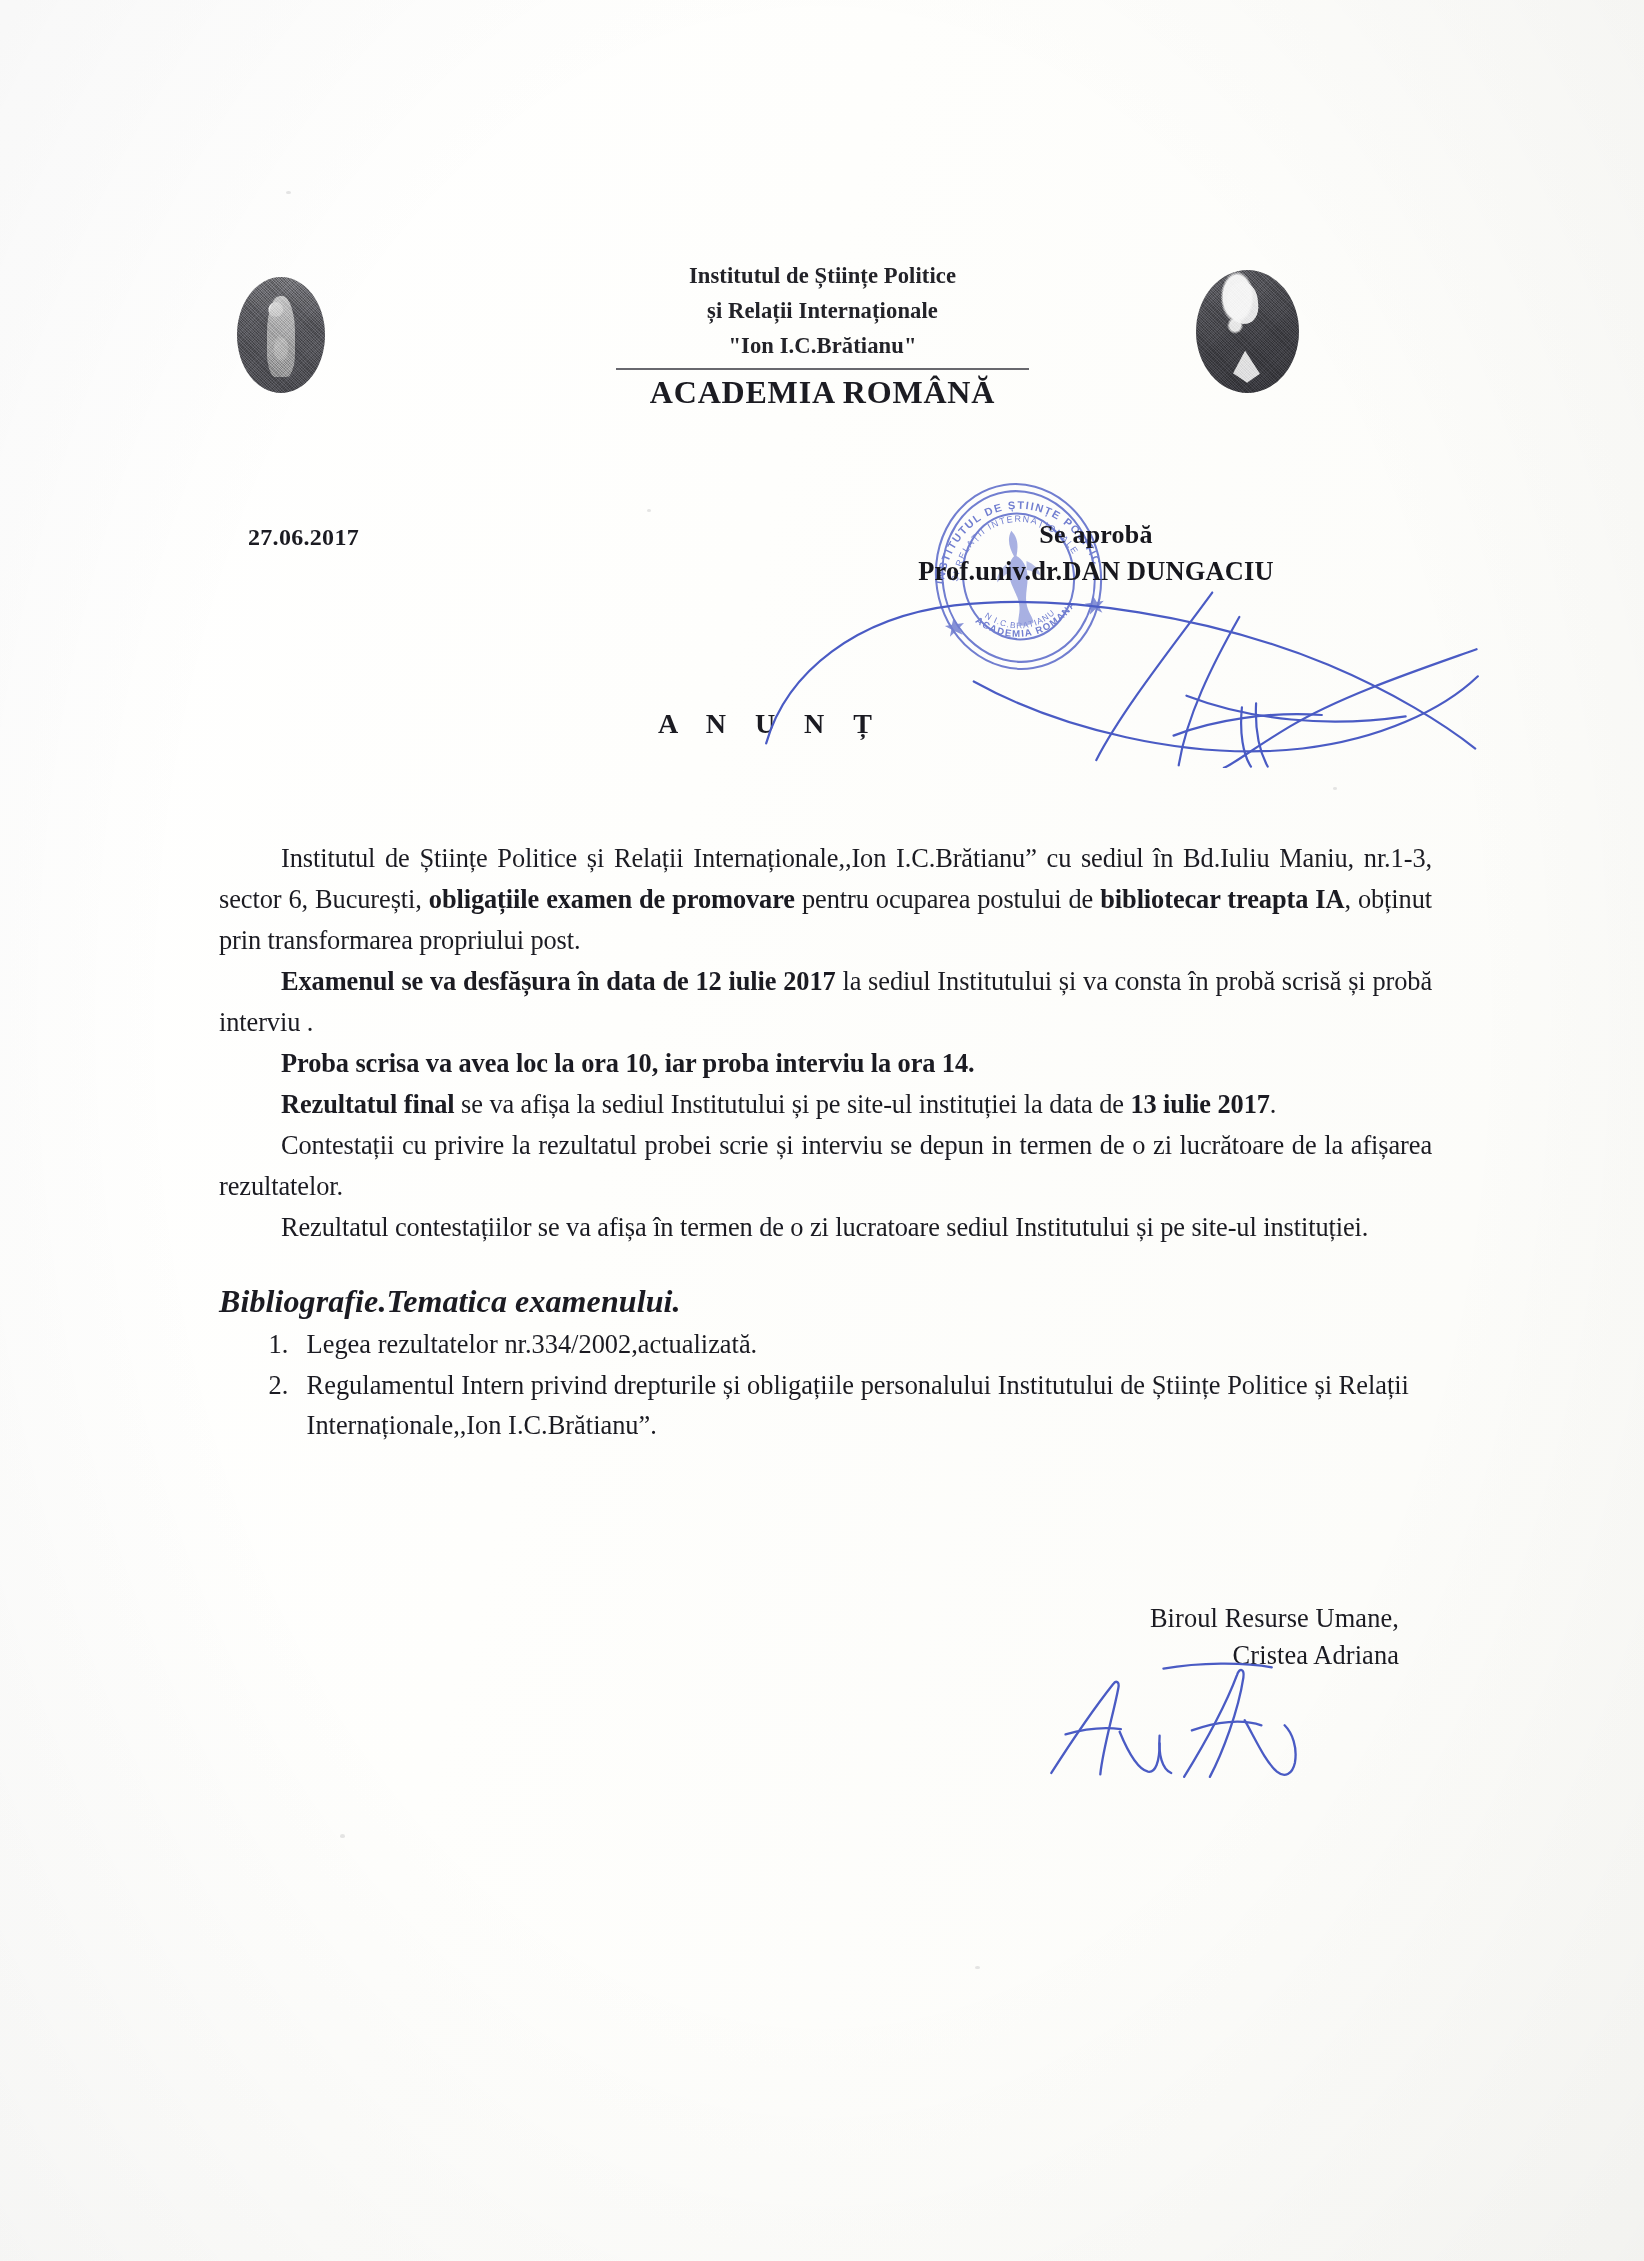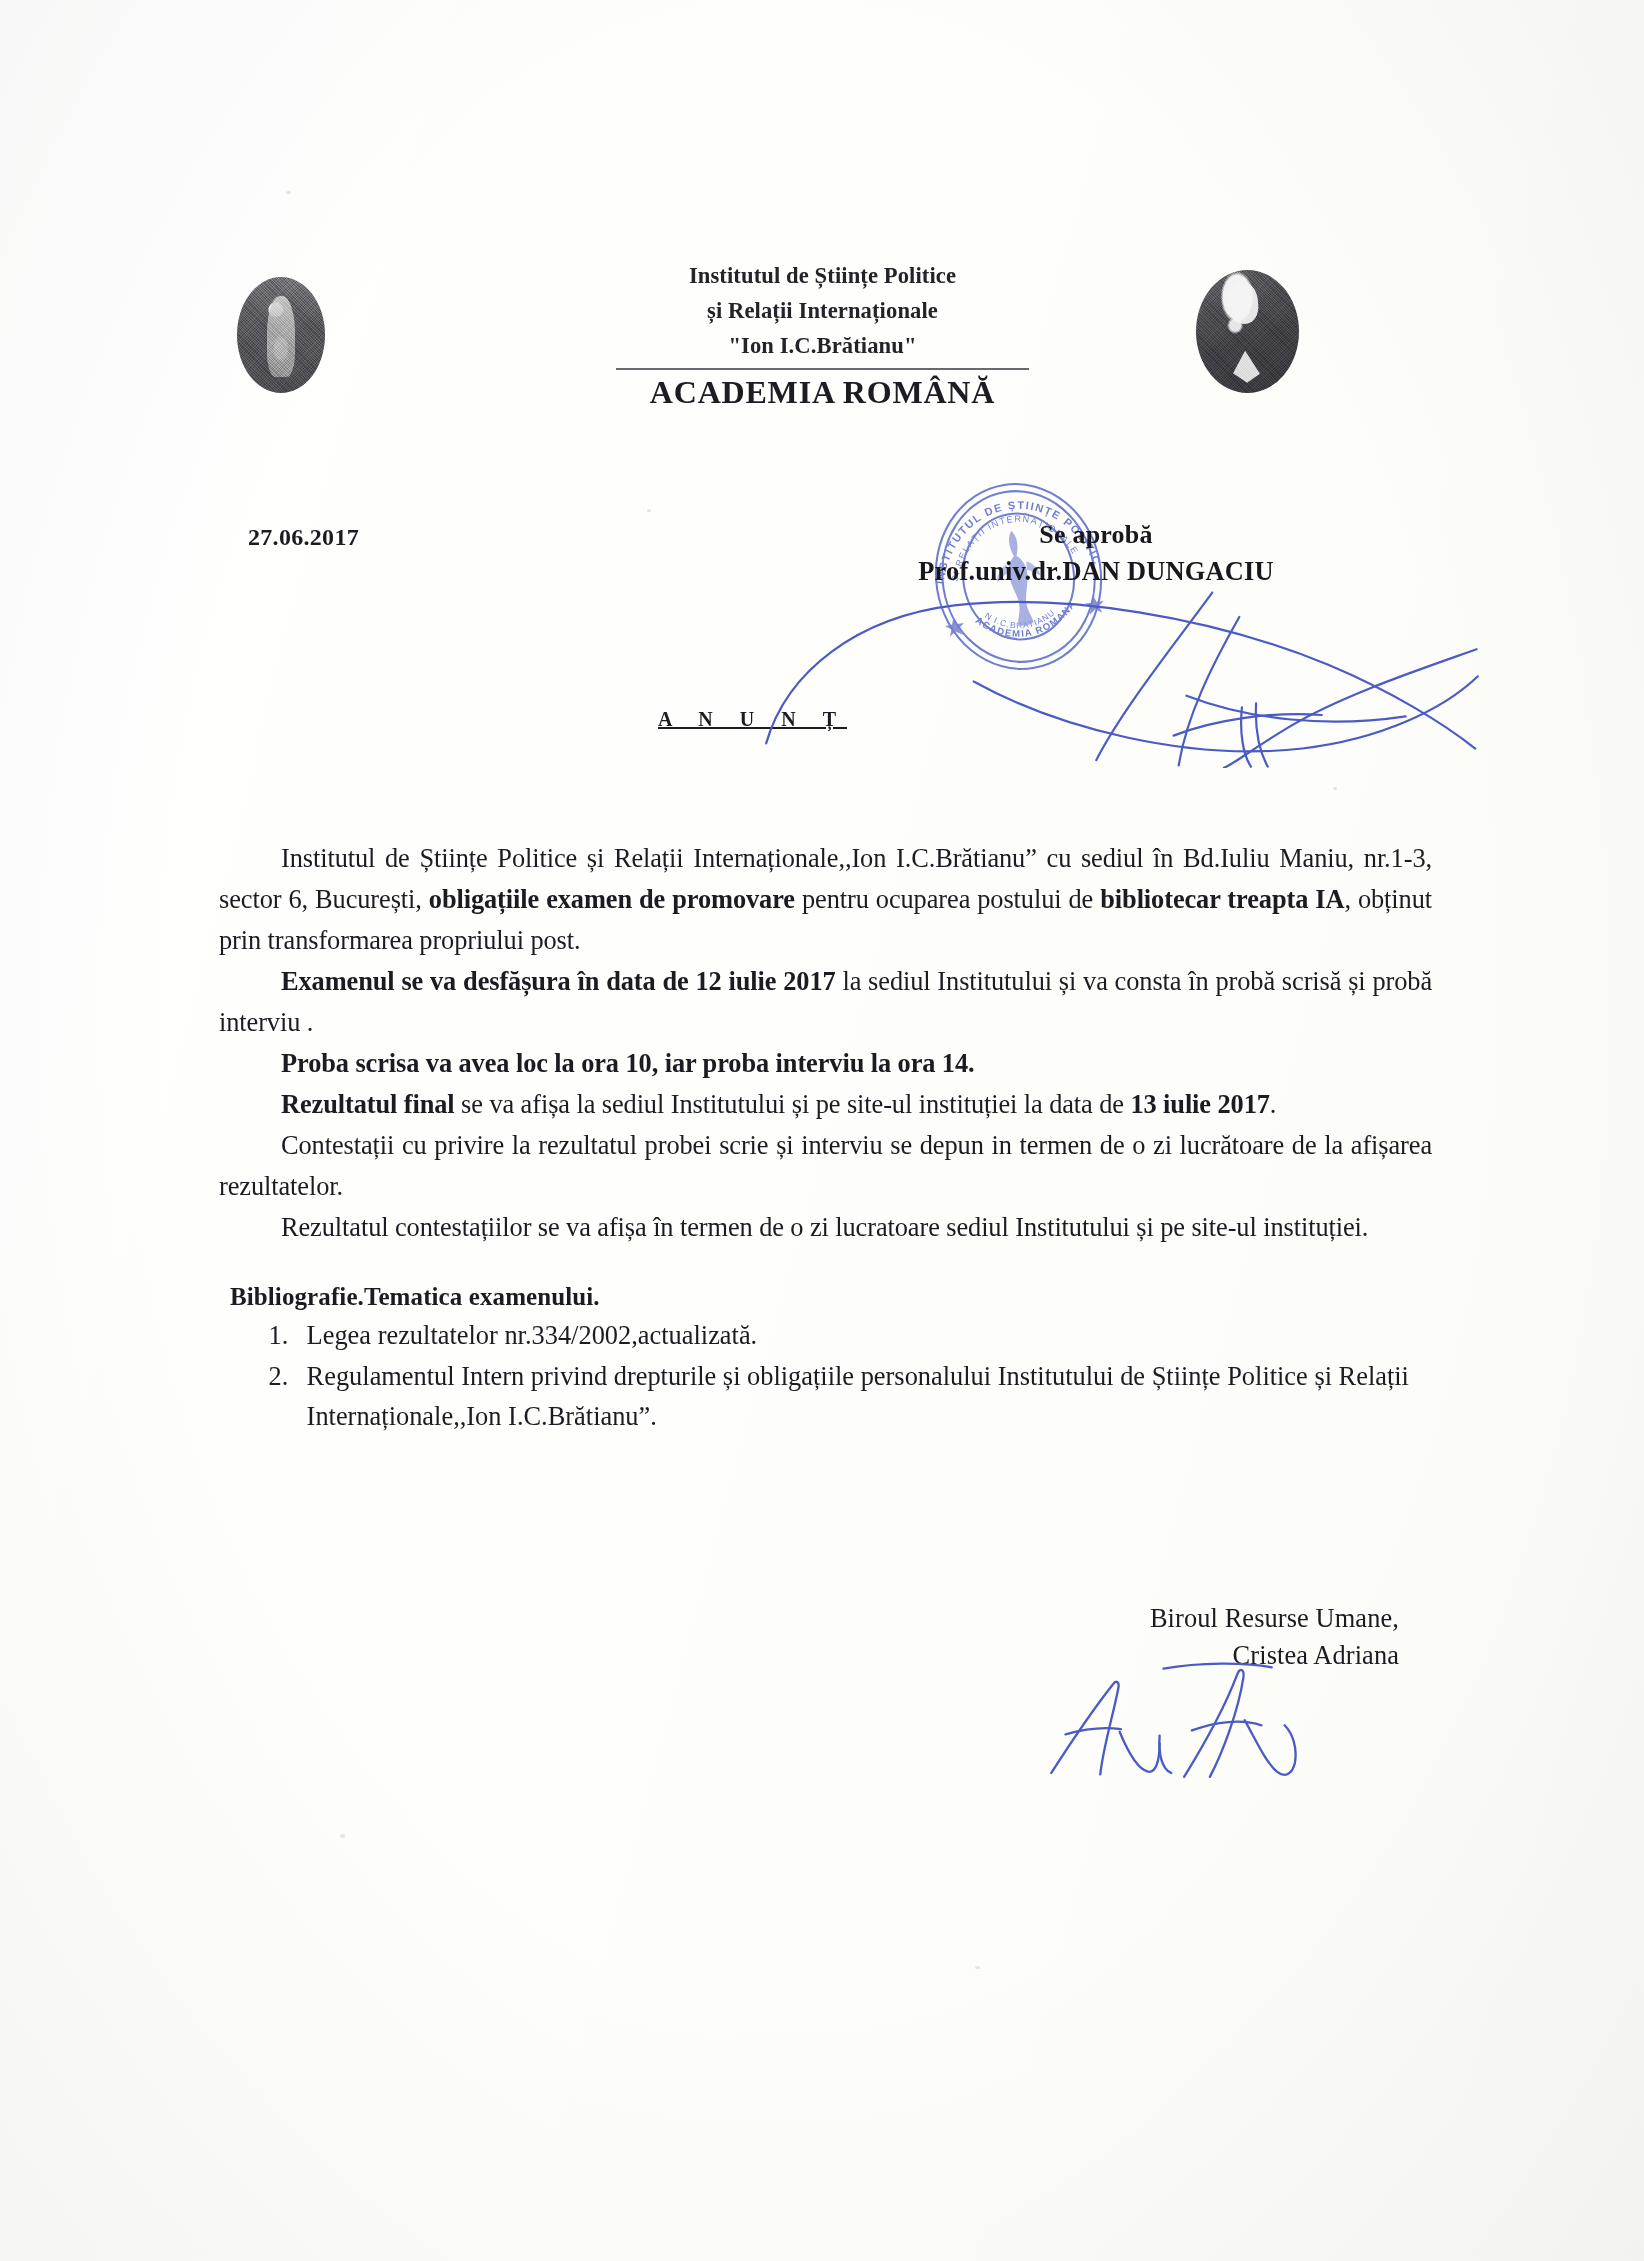--- a/index.html
+++ b/index.html
@@ -209,24 +209,23 @@
     z-index: 6;
     pointer-events: none;
   }
 
   
   .anunt {
     position: absolute;
     left: 658px;
     top: 708px;
     font-weight: bold;
-    font-size: 20px;
+    font-size: 28px;
     letter-spacing: 11px;
     z-index: 5;
-    text-decoration: underline;
   }
 
   
   .body-copy {
     position: absolute;
     left: 219px;
     top: 838px;
     width: 1213px;
     z-index: 3;
   }
@@ -236,24 +235,24 @@
     text-align: justify;
     text-justify: inter-word;
     margin: 0;
     letter-spacing: -0.1px;
   }
   .para.indent-wide { text-indent: 62px; }
   .para b { font-weight: bold; }
 
   .biblio-head {
     margin-top: 35px;
-    font-size: 25px;
-    font-weight: bold;
+    font-size: 32px;
+    font-weight: bold;
+    font-style: italic;
     letter-spacing: 0.1px;
-    margin-left: 11px;
   }
   ol.biblio {
     margin: 3.9px 0 0 0;
     padding-left: 76px;
     font-size: 26.4px;
     line-height: 40px;
   }
   ol.biblio li {
     padding-left: 11.6px;
     margin-bottom: 1.3px;

